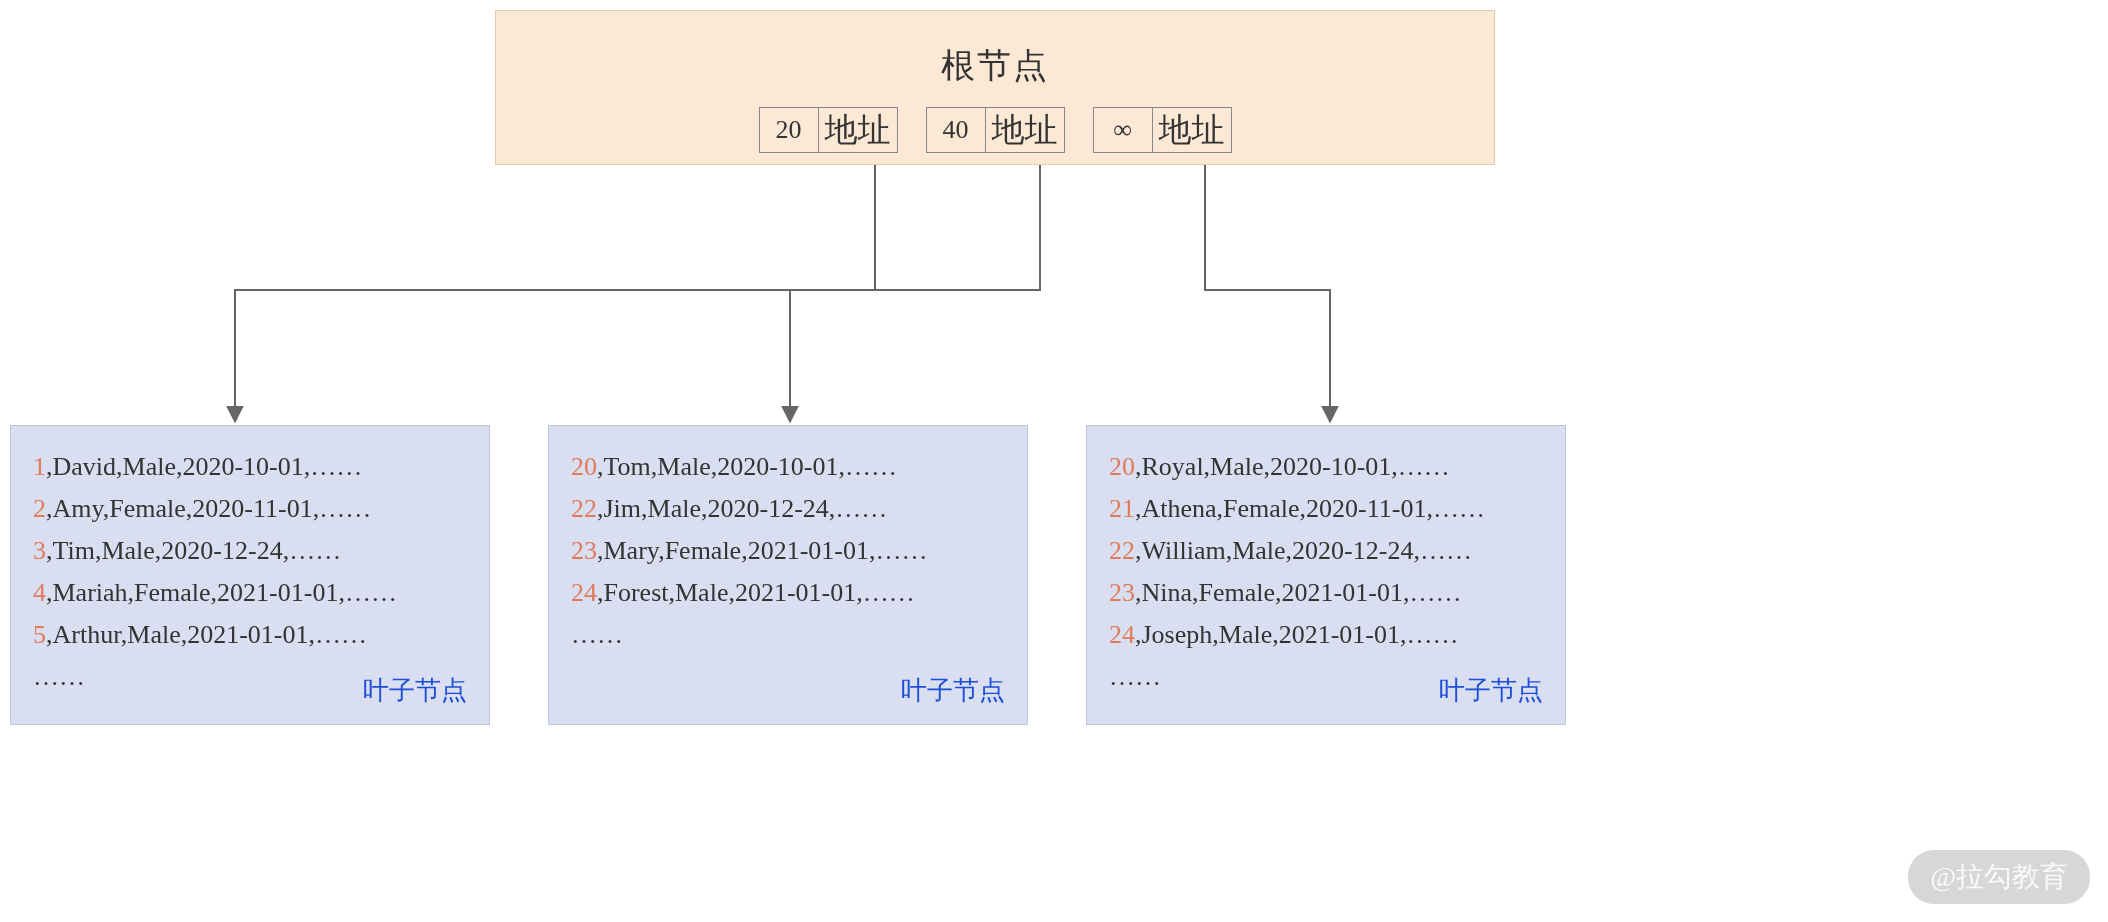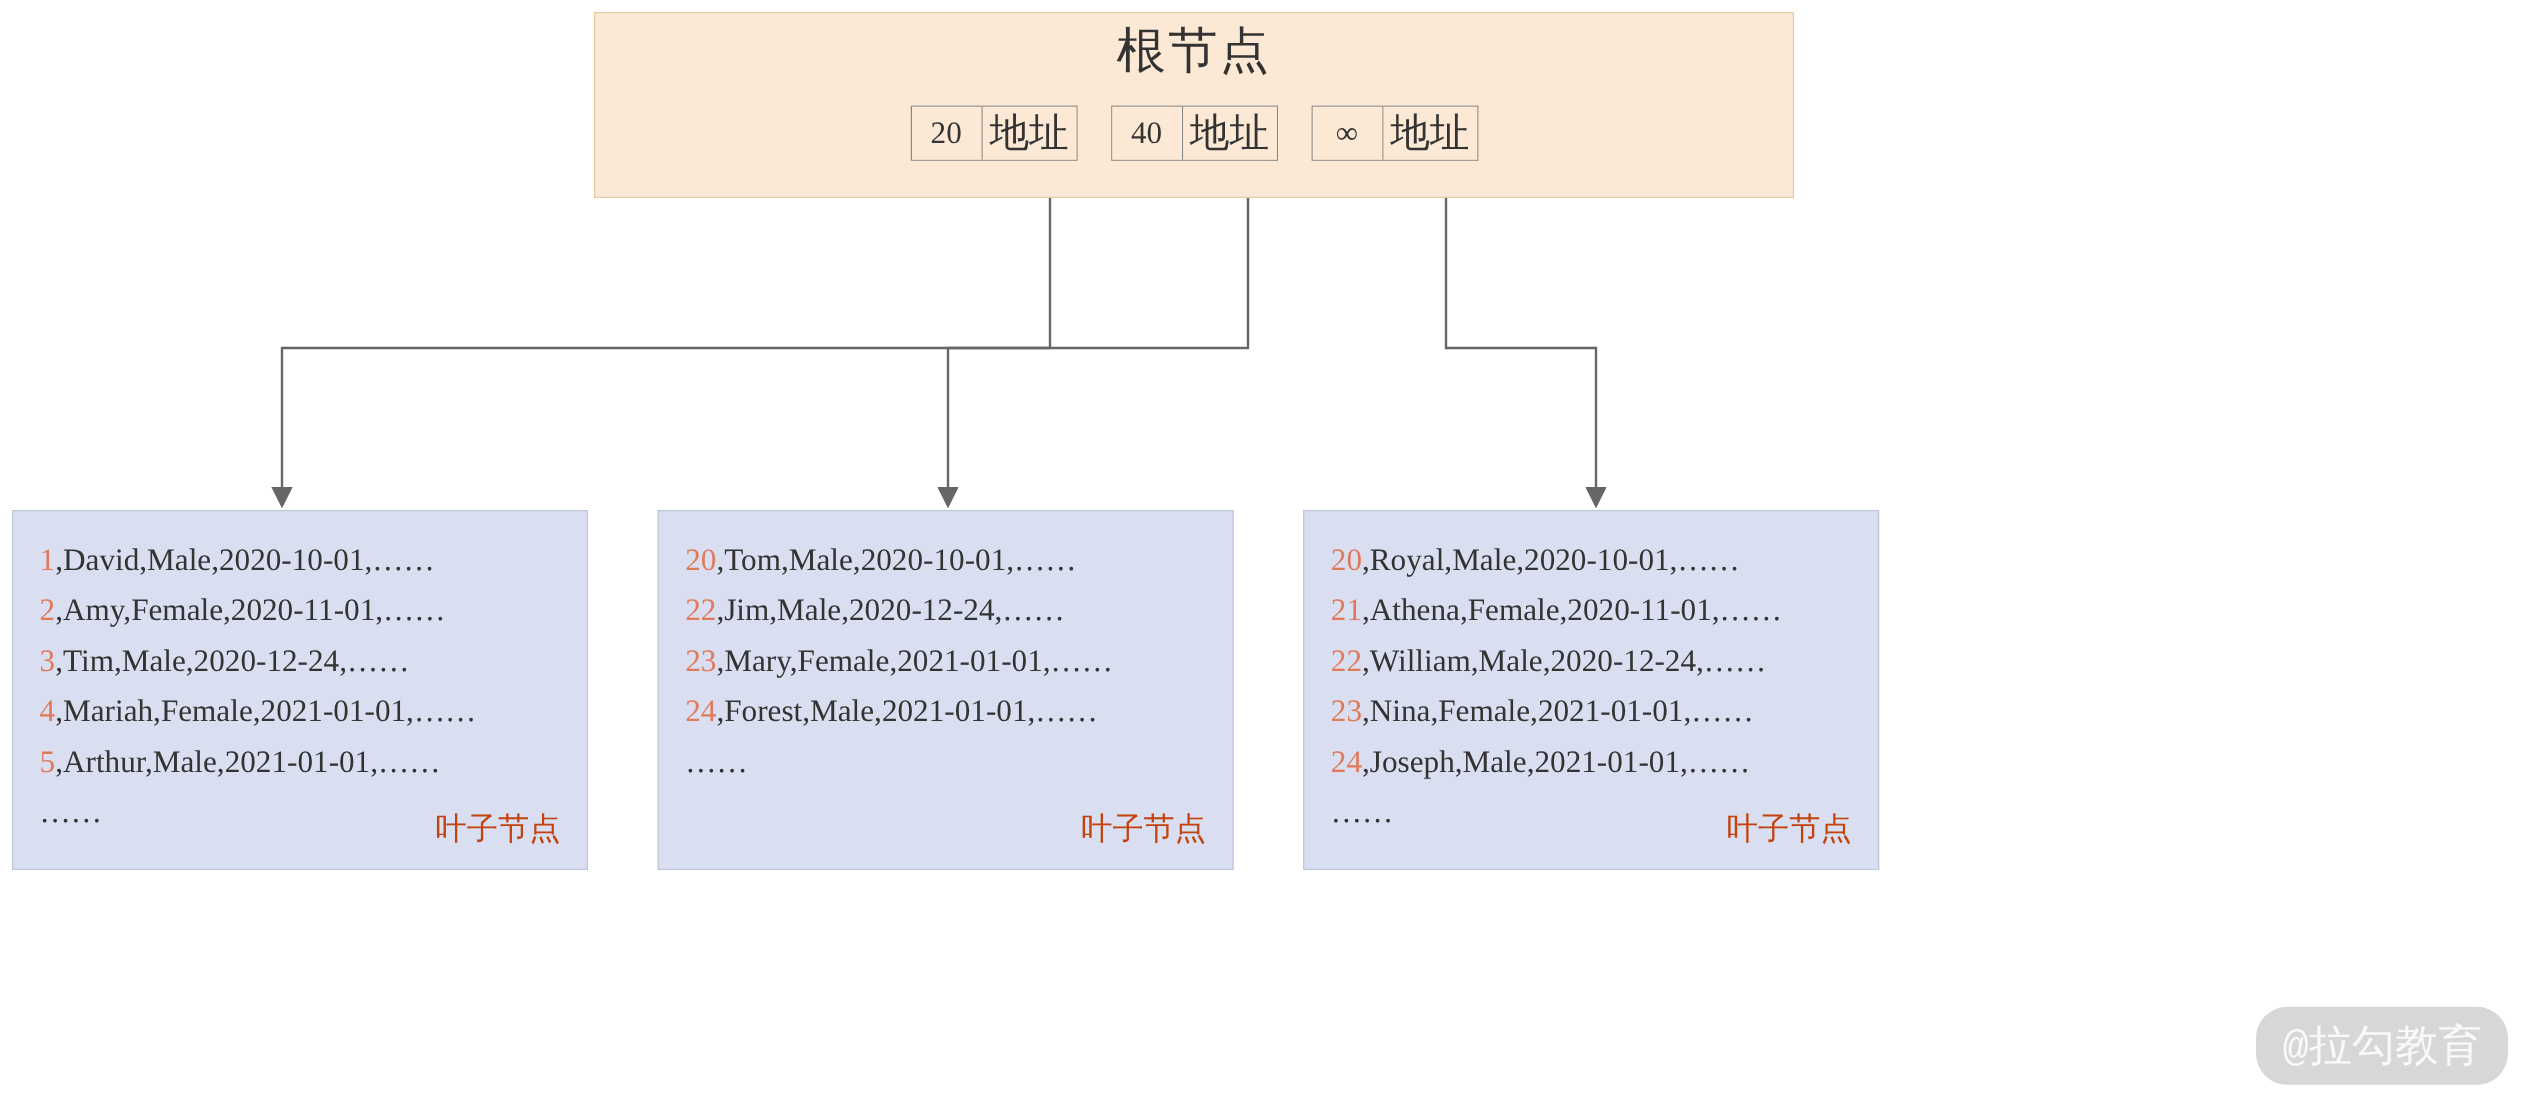--- a/index.html
+++ b/index.html
@@ -1,30 +1,30 @@
 <!DOCTYPE html>
 <html><head>
 <meta charset="utf-8">
 <style>
 html,body{margin:0;padding:0;width:2108px;height:922px;background:#fff;font-family:"Songti SC","SimSun","STSong",serif;color:#333;position:relative}
 .root-box{position:absolute;left:495px;top:10px;width:1000px;height:155px;background:#fce9d5;border:1px solid #e8c9a5;box-sizing:border-box;text-align:center}
-.root-title{font-size:41px;margin-top:4px;letter-spacing:2px}
+.root-title{font-size:34px;margin-top:32px;letter-spacing:2px}
 .entries{margin-top:18px;display:flex;justify-content:center;gap:28px}
 .entry{display:flex;border:1px solid #888}
 .entry .k{width:58px;height:44px;border-right:1px solid #888;display:flex;align-items:center;justify-content:center;font-size:26px;background:#fce9d5}
 .entry .a{width:78px;height:44px;display:flex;align-items:center;justify-content:center;font-size:33px;background:#fce9d5}
 .leaf{position:absolute;width:480px;height:300px;background:#d9dff0;border:1px solid #bfc5d8;box-sizing:border-box;padding:20px 6px 18px 22px;top:425px}
 .leaf.l0{left:10px}
 .leaf.l1{left:548px}
 .leaf.l2{left:1086px}
 .row{font-size:26px;line-height:42px;white-space:nowrap}
 .row .idx{color:#e07a5a}
 .ellip{font-size:26px;line-height:42px}
-.leaf-tag{position:absolute;right:22px;bottom:16px;color:#c2410c;font-size:26px}
-.watermark{position:absolute;right:18px;bottom:18px;background:rgba(140,140,140,0.35);color:rgba(255,255,255,0.85);padding:8px 22px;border-radius:26px;font-size:36px;font-family:Liberation Mono, monospace}
+.leaf-tag{position:absolute;right:22px;bottom:16px;color:#1d4ed8;font-size:26px}
+.watermark{position:absolute;right:18px;bottom:18px;background:rgba(140,140,140,0.35);color:rgba(255,255,255,0.85);padding:8px 22px;border-radius:26px;font-size:28px;font-family:Liberation Serif, serif}
 svg.connectors{position:absolute;left:0;top:0;width:2108px;height:922px;pointer-events:none}
 </style>
 </head>
 <body>
 
 <svg class="connectors">
   <defs>
     <marker id="ah" viewBox="0 0 10 10" refX="8" refY="5" markerWidth="9" markerHeight="9" orient="auto">
       <path d="M0 0 L10 5 L0 10 z" fill="#666"></path>
     </marker>

